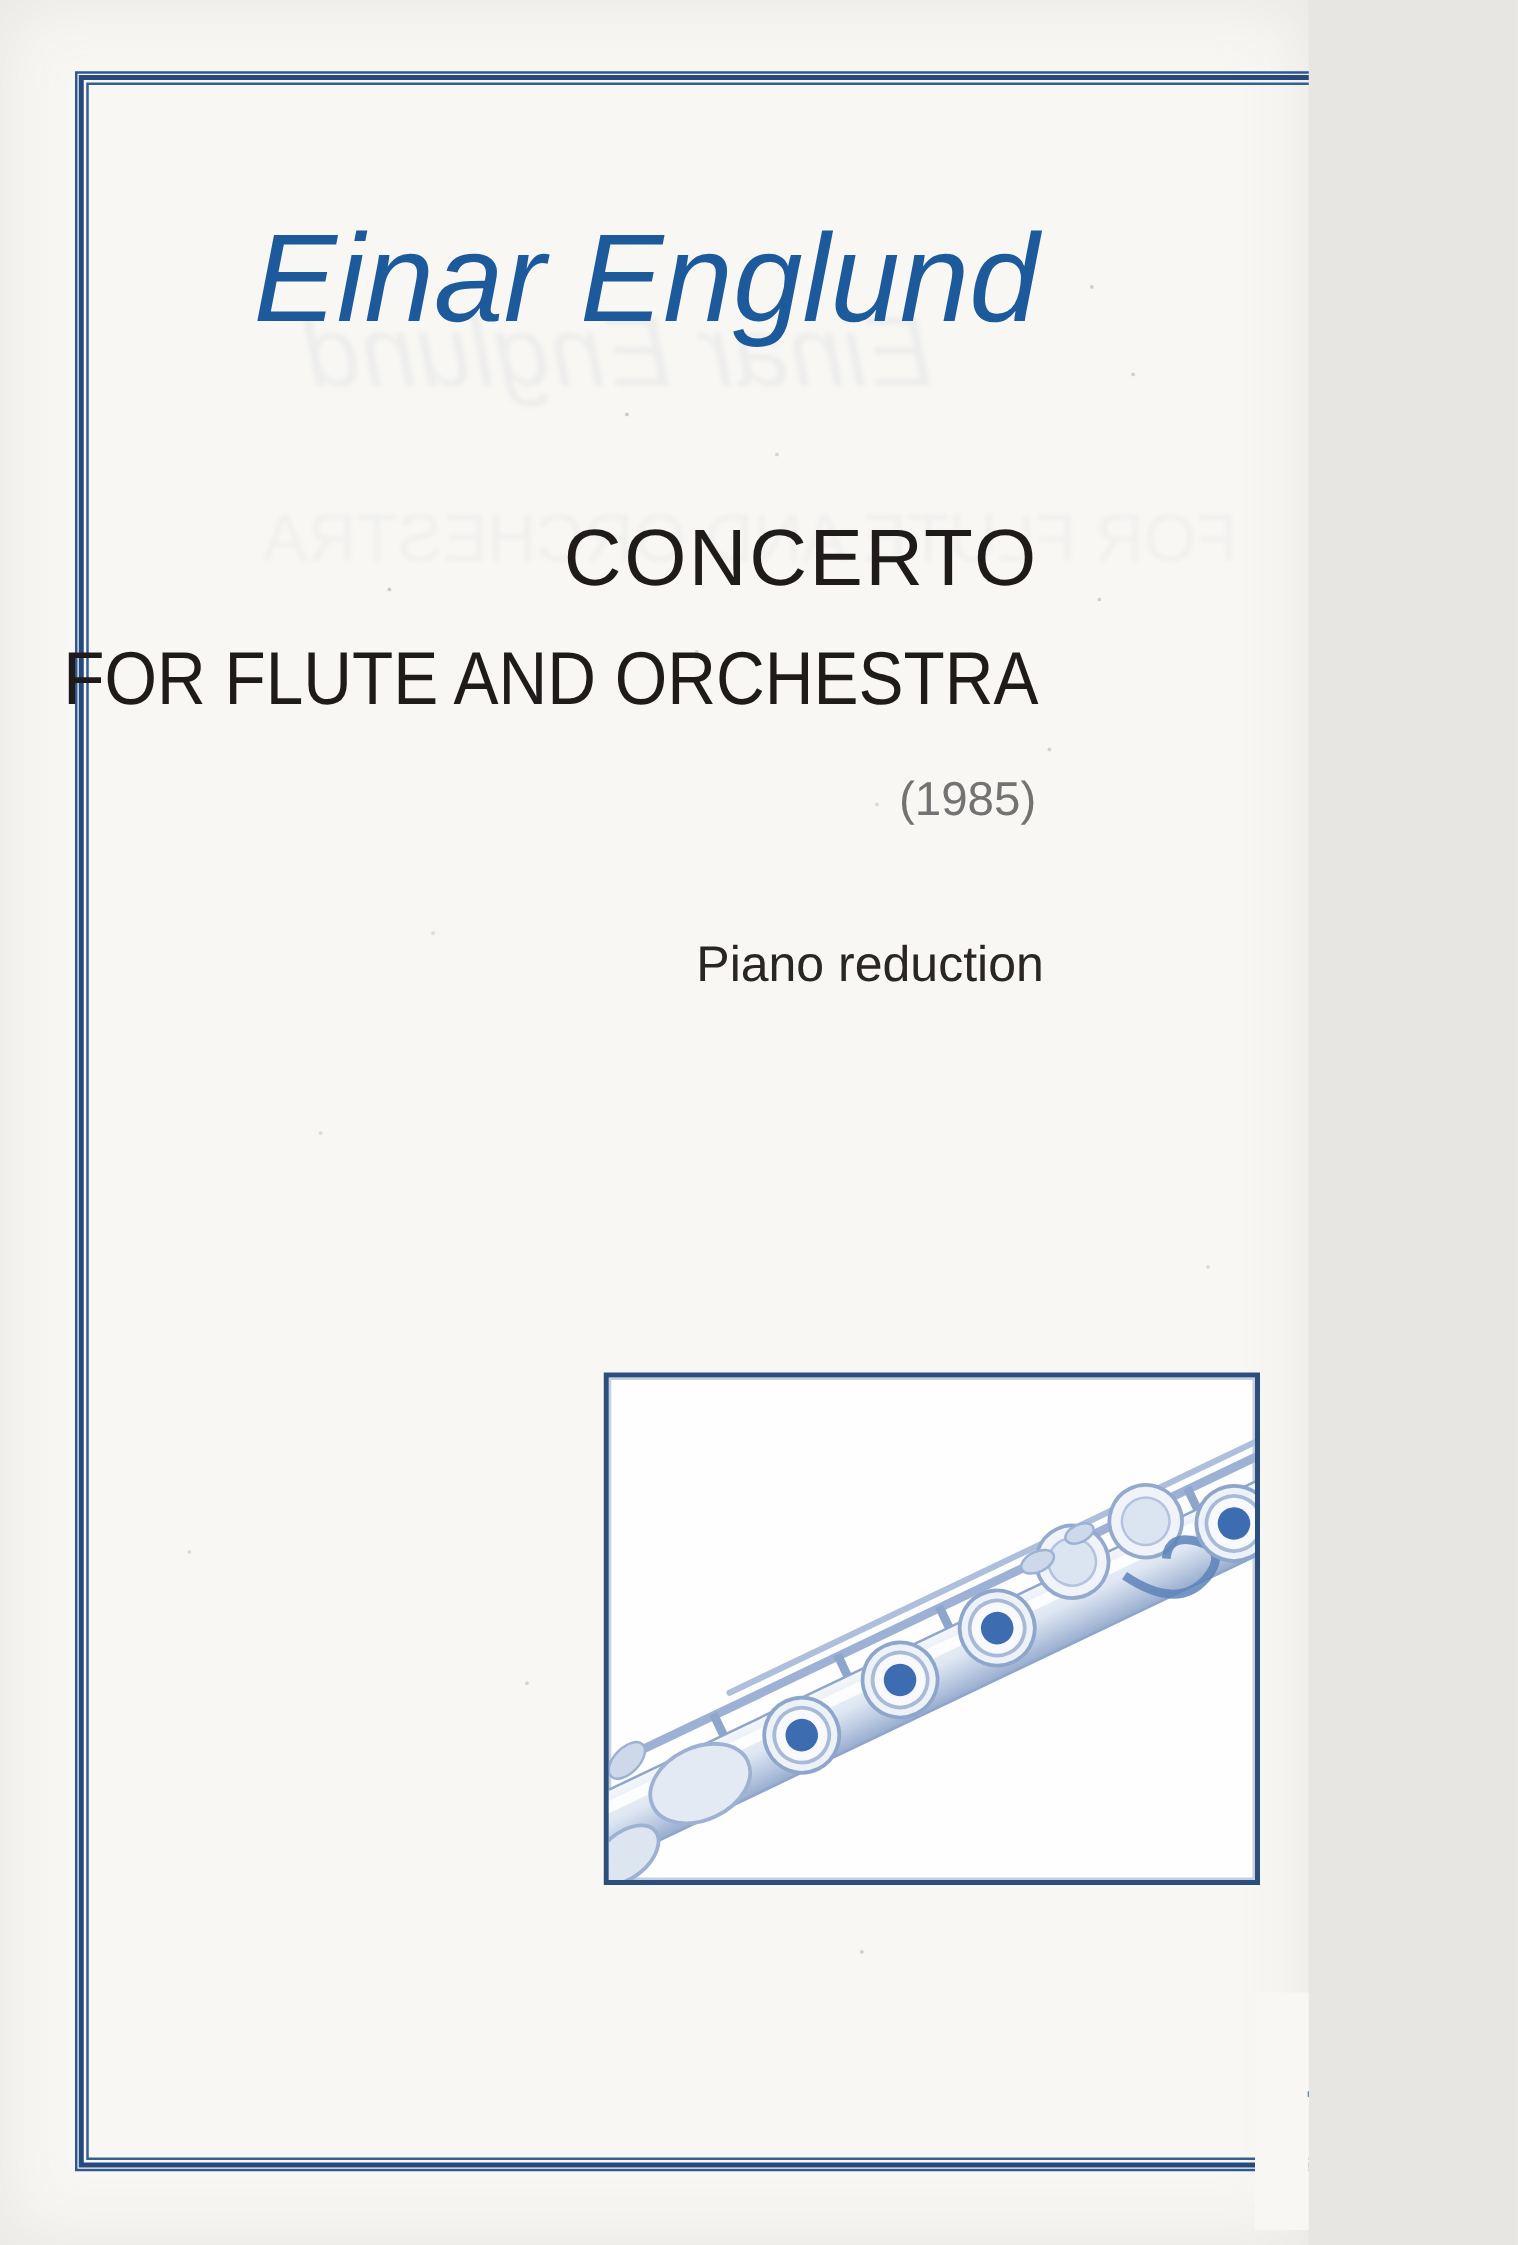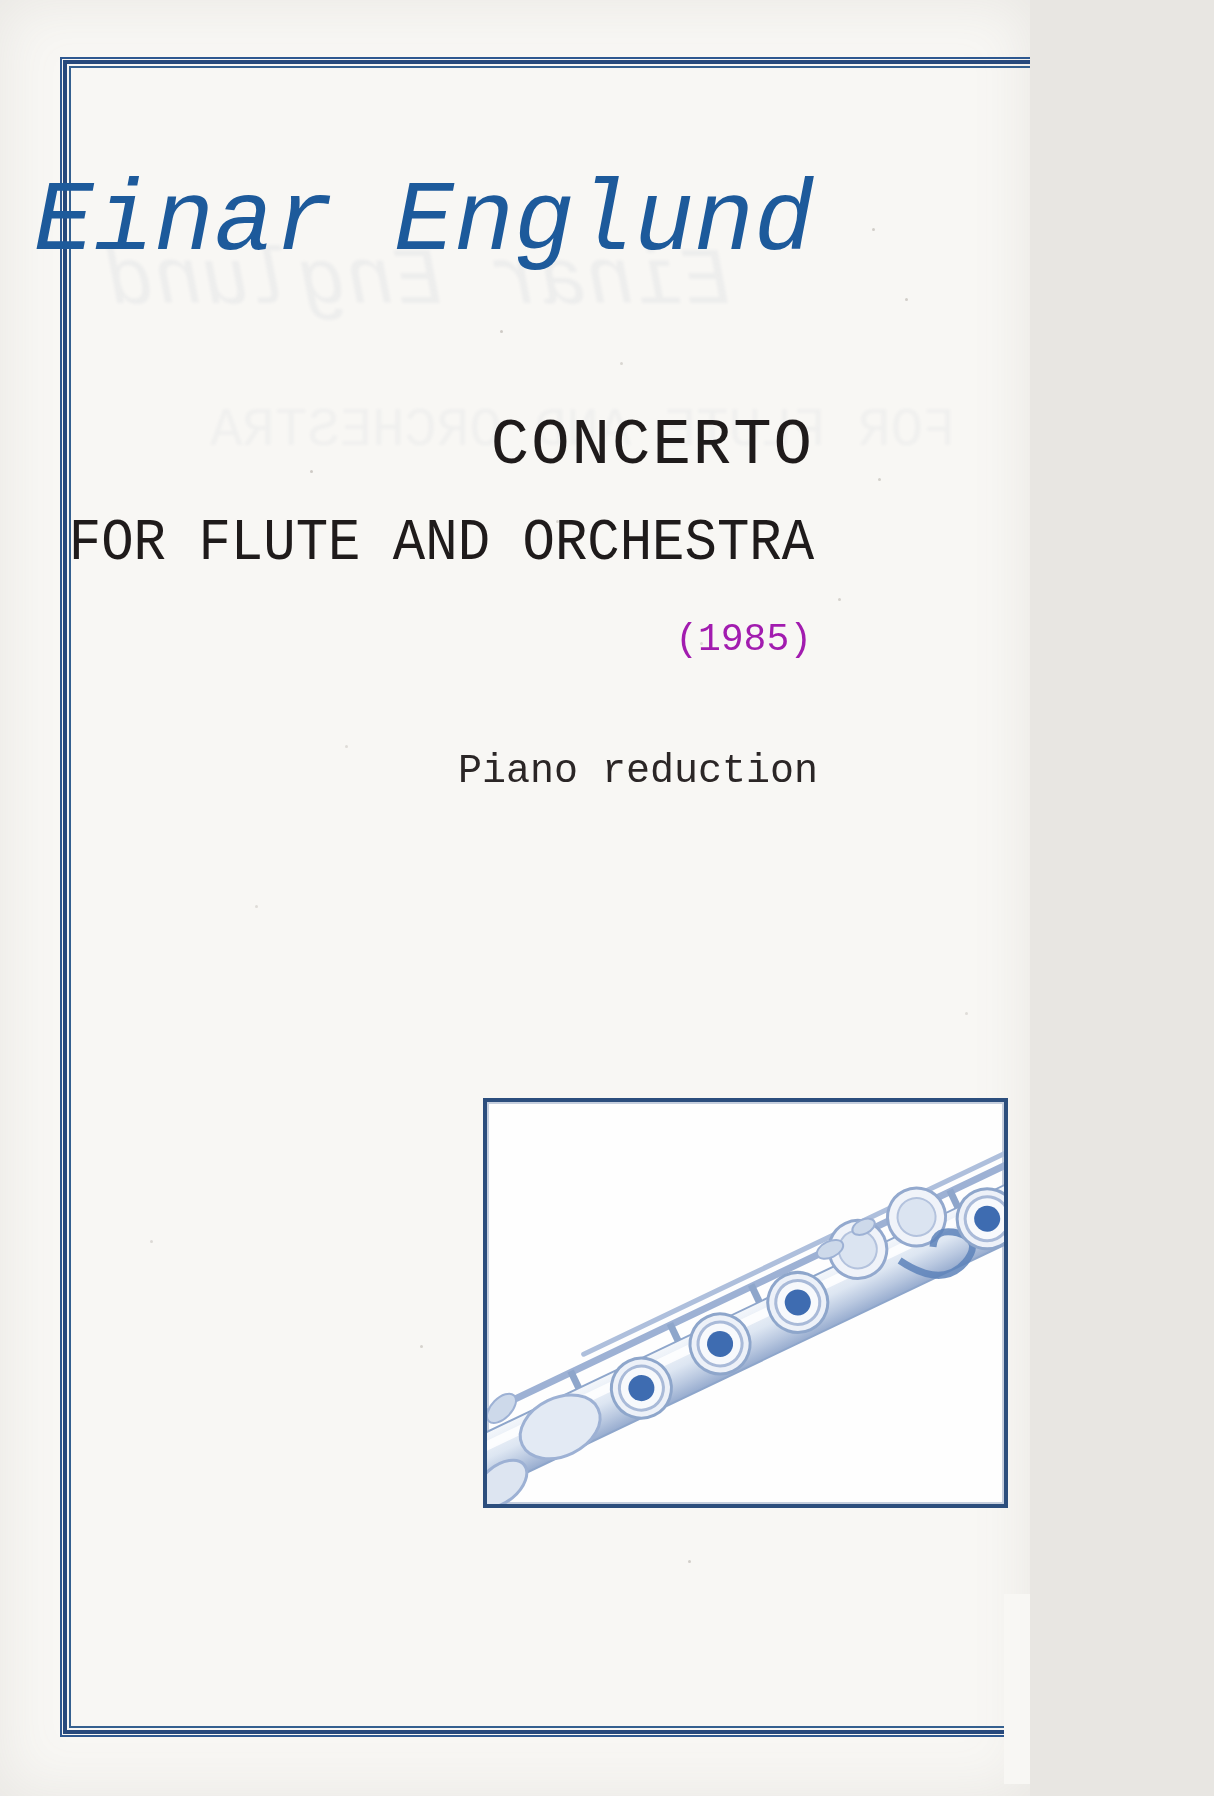--- a/index.html
+++ b/index.html
@@ -1,20 +1,21 @@
 <!DOCTYPE html>
 <html><head>
 <meta charset="utf-8">
 <style>
   html,body{margin:0;padding:0;background:#e8e6e2;}
   .page{
     position:relative;width:1030px;height:1796px;overflow:hidden;
     background:#f8f7f4;
-    font-family:Liberation Mono, monospace;
+    font-family:Liberation Sans, sans-serif;
     box-shadow:inset 0 0 60px rgba(120,115,105,.12);
+    padding-left:17px;
   }
   
   .frame{position:absolute;left:60px;top:57px;width:1066px;height:1676px;
     border:2px solid #2e5890;z-index:1;}
   .frame::before{content:'';position:absolute;inset:1px;border:4px solid #27497c;}
   .frame::after{content:'';position:absolute;inset:7px;border:2px solid #35608f;}
   
   .patch{position:absolute;left:1004px;top:1594px;width:200px;height:190px;
     background:#f8f7f4;z-index:2;}
   .author{position:absolute;top:173px;right:216px;z-index:3;
@@ -24,21 +25,21 @@
     transform:scaleX(-1);filter:blur(1.5px);font-style:italic;}
   .ghost-author{top:236px;right:300px;font-size:80px;opacity:.06;}
   .ghost-title{top:400px;left:210px;font-size:54px;opacity:.045;font-style:normal;}
   .title{position:absolute;top:414px;right:216px;z-index:3;
     font-size:64px;line-height:1;letter-spacing:2px;color:#1f1b1b;
     white-space:nowrap;text-align:center;}
   .subtitle{position:absolute;top:513px;right:216px;z-index:3;
     font-size:60px;line-height:1;color:#1f1b1b;white-space:nowrap;
     transform:scaleX(.9);transform-origin:100% 50%;}
   .year{position:absolute;top:621px;right:218px;z-index:3;
-    font-size:38px;line-height:1;color:#a21caf;white-space:nowrap;}
+    font-size:38px;line-height:1;color:#737373;white-space:nowrap;}
   .edition{position:absolute;top:752px;right:212px;z-index:3;
     font-size:40px;line-height:1;color:#2b2626;white-space:nowrap;}
   .flute-box{position:absolute;left:483px;top:1098px;width:525px;height:410px;
     z-index:3;background:#fefefe;border:4px solid #2c4e7d;box-sizing:border-box;
     box-shadow:inset 0 0 0 2px rgba(130,150,185,.45);overflow:hidden;}
   .flute-box svg{display:block;}
   .logo{position:absolute;left:1046px;top:1646px;width:74px;height:88px;z-index:4;}
   .speckles{position:absolute;left:0;top:0;width:3px;height:3px;z-index:2;
     background:transparent;border-radius:50%;
     box-shadow:

